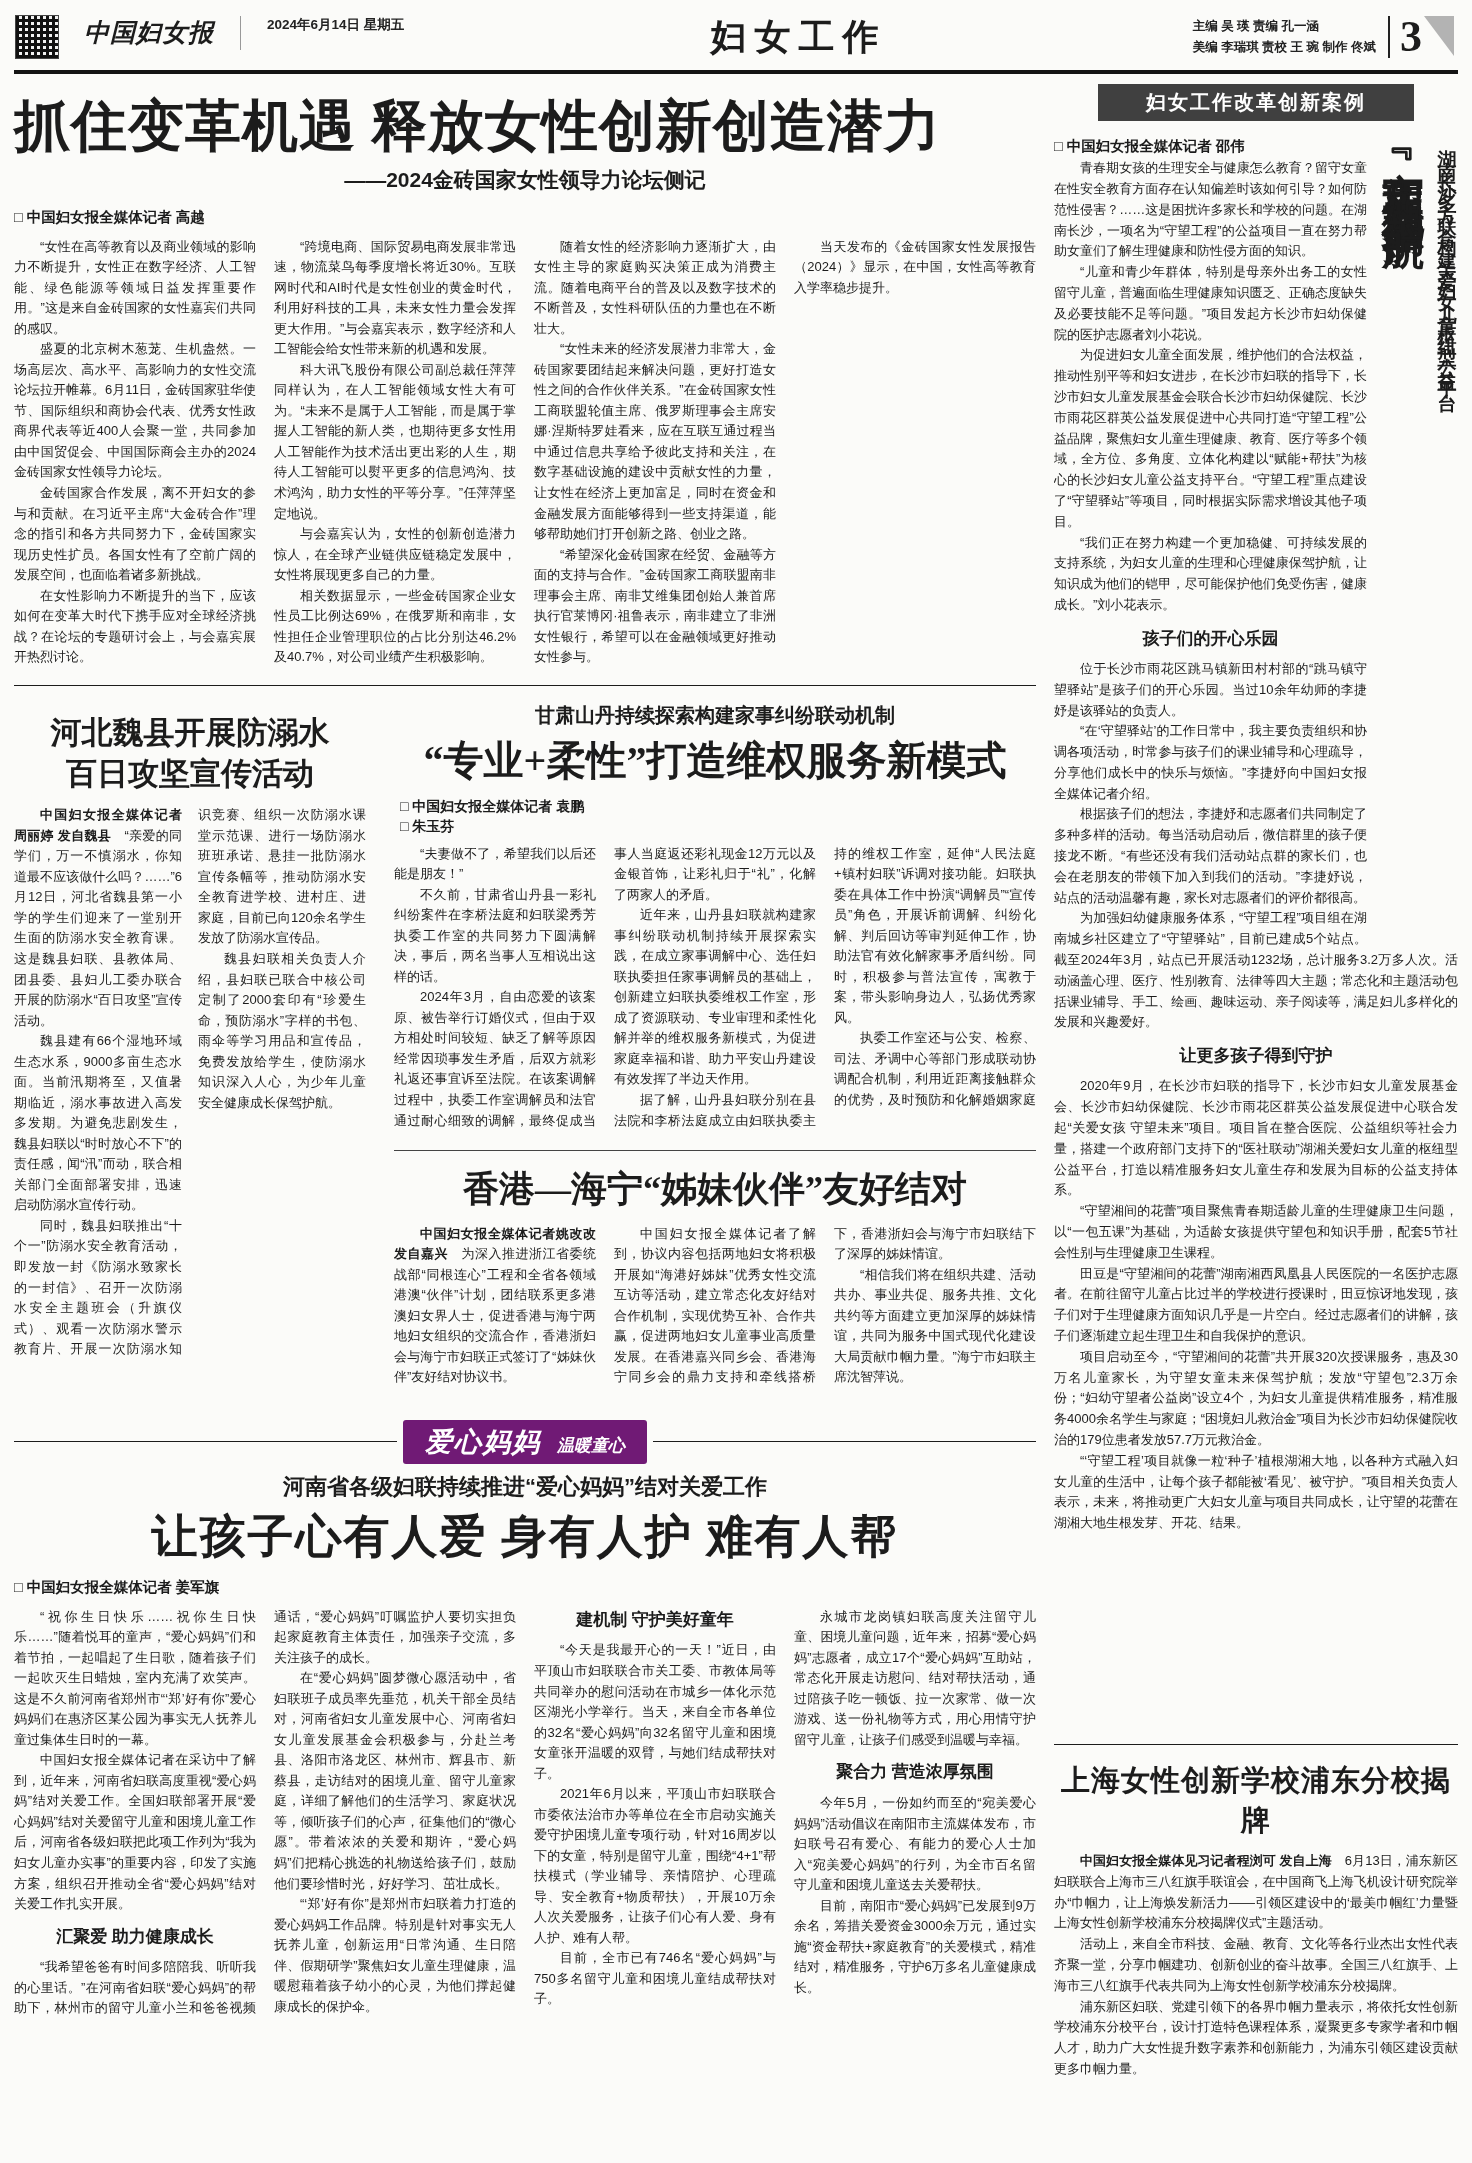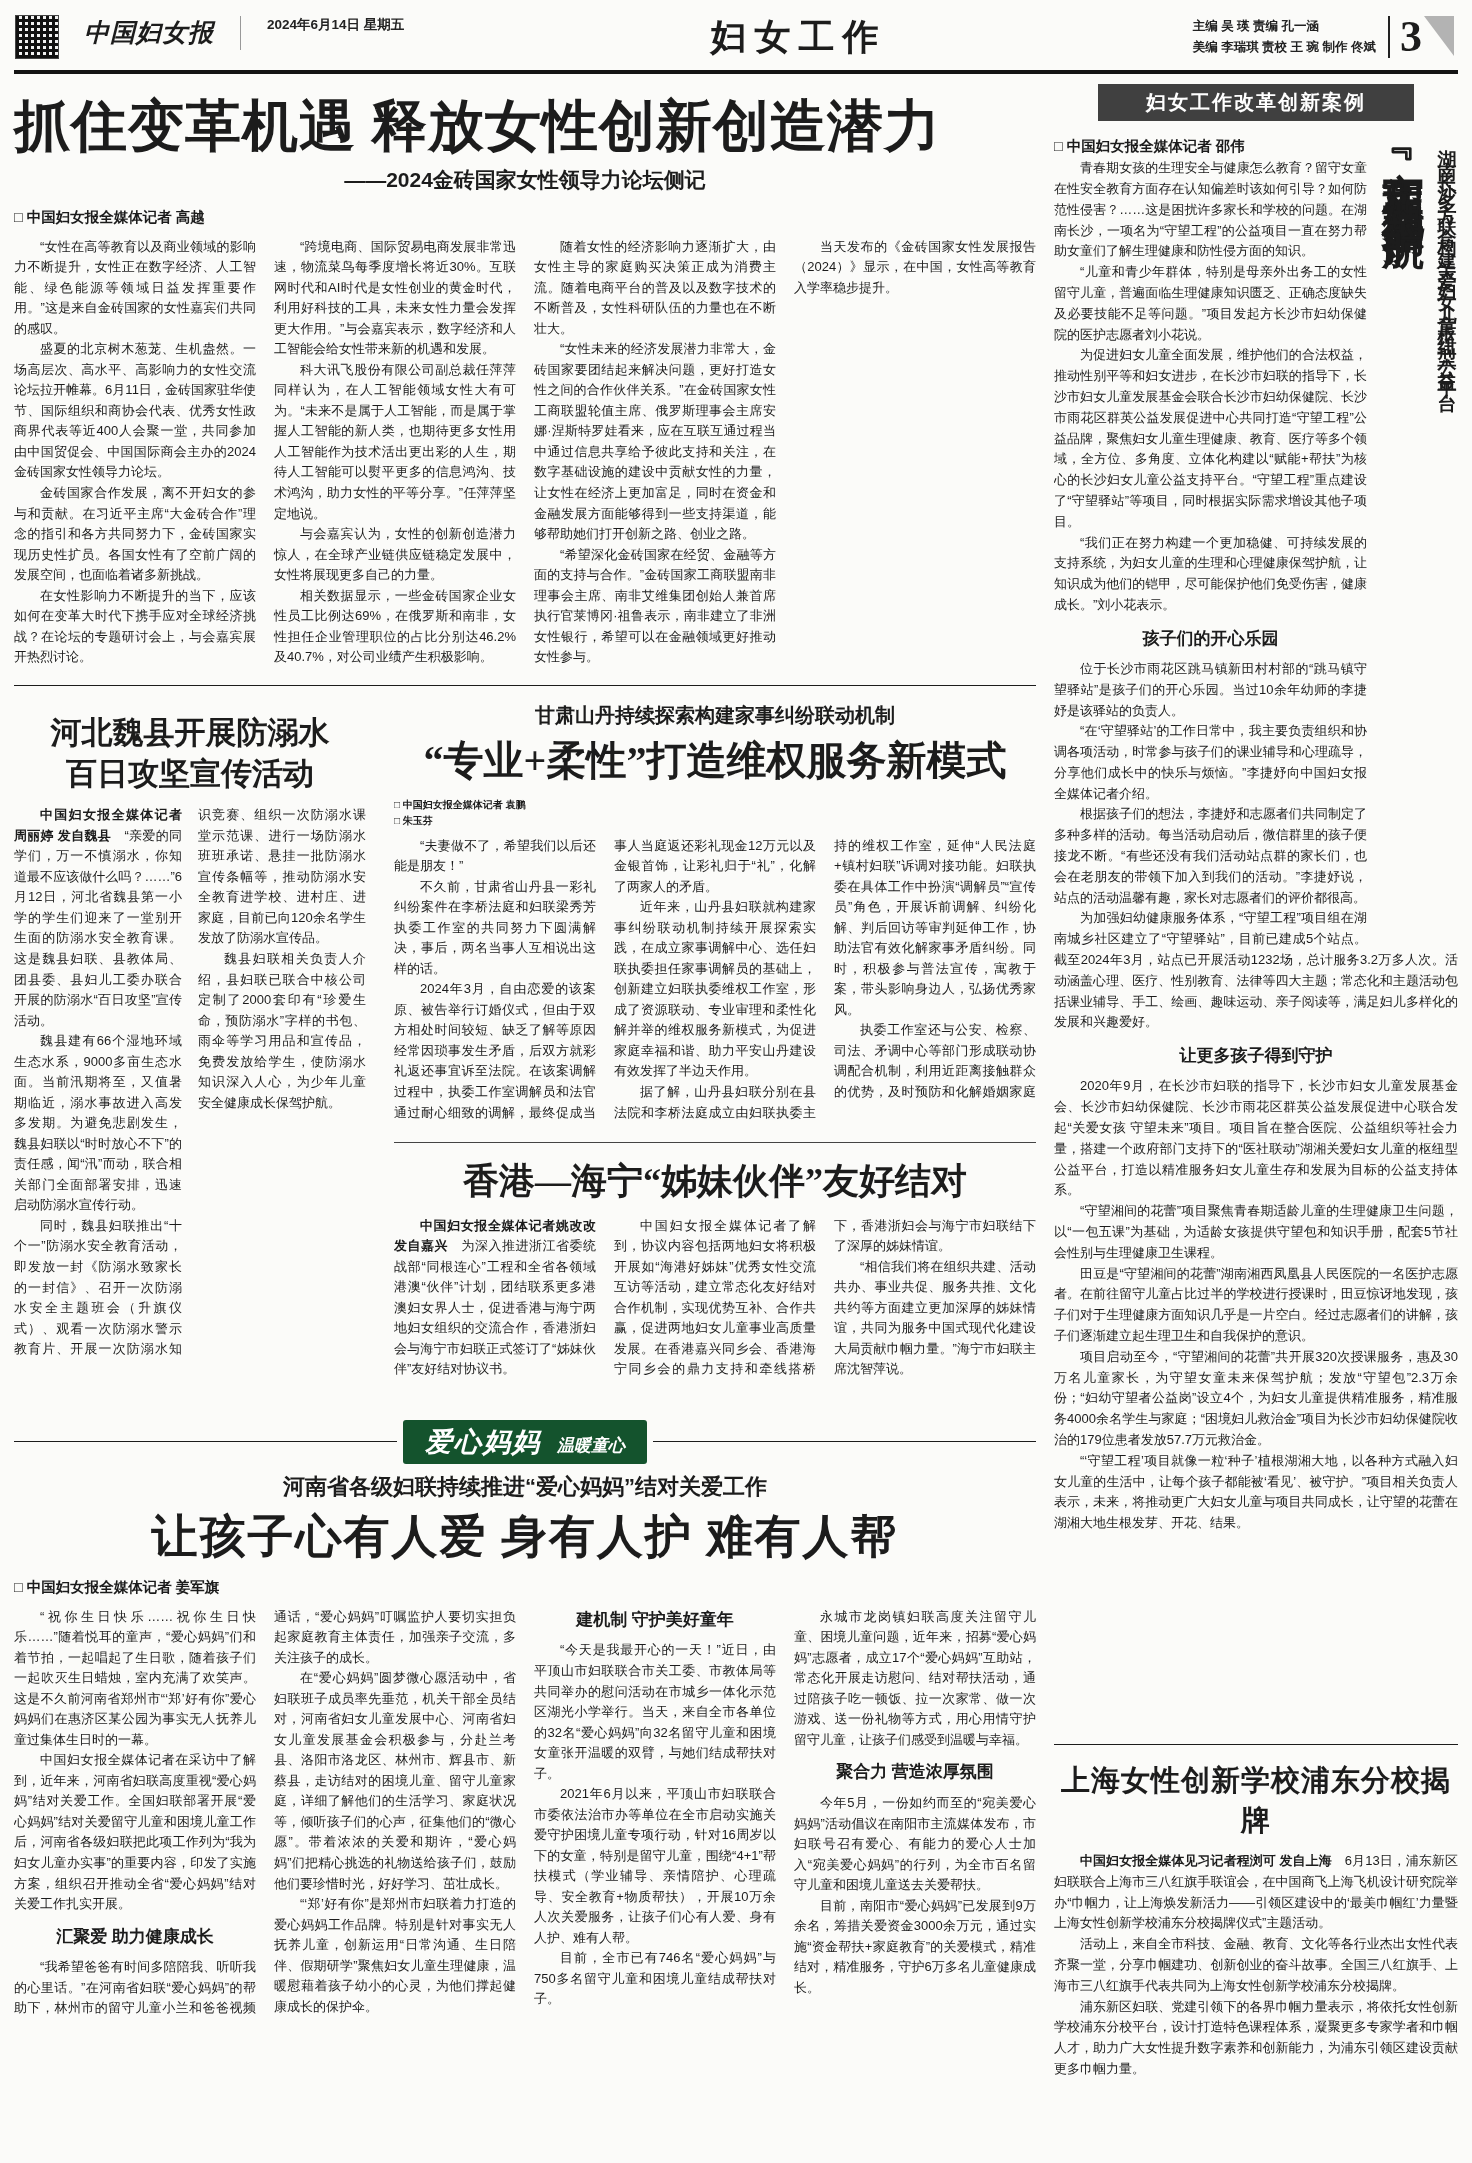--- a/index.html
+++ b/index.html
@@ -55,30 +55,30 @@
   
   .band2{display:flex;gap:28px;height:712px;overflow:hidden;}
   .wx{width:352px;flex:none;}
   .wx-h2{font-family:"Liberation Serif","DejaVu Serif",serif;font-weight:900;
       font-size:31px;text-align:center;line-height:1.35;margin:16px 0 10px;}
   .wx-body{column-count:2;column-gap:16px;column-fill:auto;height:560px;overflow:hidden;}
   .band2-right{flex:1;display:flex;flex-direction:column;}
   .sd-kicker{font-size:20px;font-weight:700;text-align:center;margin:6px 0 4px;}
   .sd-h2{font-family:"Liberation Serif","DejaVu Serif",serif;font-weight:900;
       font-size:40px;text-align:center;margin:2px 0 10px;}
-  .sd-bylines{display:flex;flex-direction:column;gap:2px;font-weight:700;font-size:10px;margin:0 0 8px;}
+  .sd-bylines{display:flex;flex-direction:column;gap:2px;font-weight:700;font-size:14px;margin:0 6px 8px;}
   .sd-body{column-count:3;column-gap:18px;column-fill:auto;height:296px;overflow:hidden;}
   .hk-h2{font-family:"Liberation Serif","DejaVu Serif",serif;font-weight:900;
       font-size:36px;text-align:center;margin:4px 0 10px;}
   .hk-body{column-count:3;column-gap:18px;column-fill:auto;height:172px;overflow:hidden;}
 
   
   .badge-row{display:flex;align-items:center;margin:12px 0 4px;}
   .badge-row .line{flex:1;height:1px;background:#1c1c1c;}
-  .ax-badge{background:#14532d;color:#fff;display:flex;align-items:baseline;gap:16px;
+  .ax-badge{background:#701a75;color:#fff;display:flex;align-items:baseline;gap:16px;
       padding:4px 22px;margin:0 6px;border-radius:3px;}
   .ax-badge .big{font-family:"Liberation Serif","DejaVu Serif",serif;
       font-style:italic;font-weight:900;font-size:27px;letter-spacing:2px;}
   .ax-badge .small{font-family:"Liberation Serif","DejaVu Serif",serif;
       font-style:italic;font-weight:700;font-size:17px;}
   .ax-kicker{font-size:22px;font-weight:700;text-align:center;margin:8px 0 2px;}
   .ax-h2{font-family:"Liberation Serif","DejaVu Serif",serif;font-weight:900;
       font-size:46px;text-align:center;letter-spacing:2px;margin:4px 0 10px;}
   .ax-body{column-count:4;column-gap:18px;column-fill:auto;height:428px;overflow:hidden;}
 

